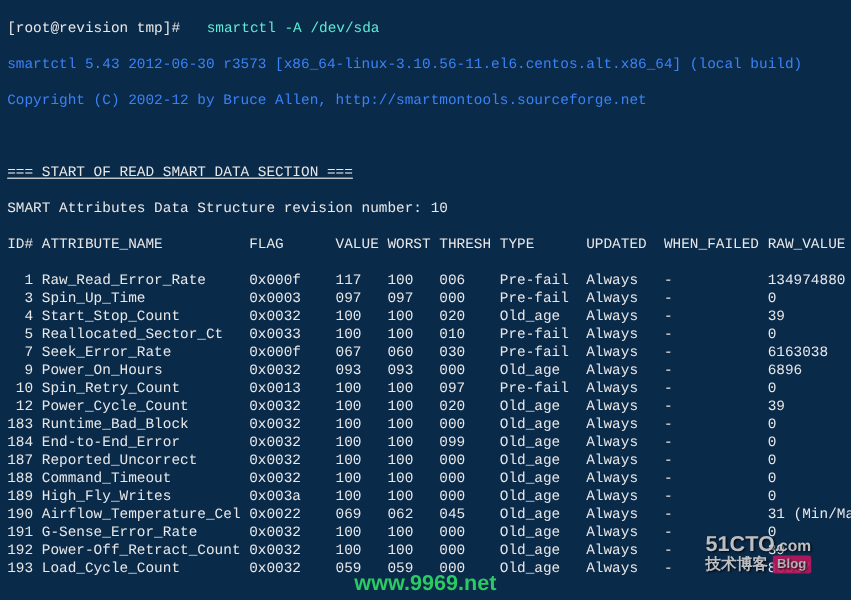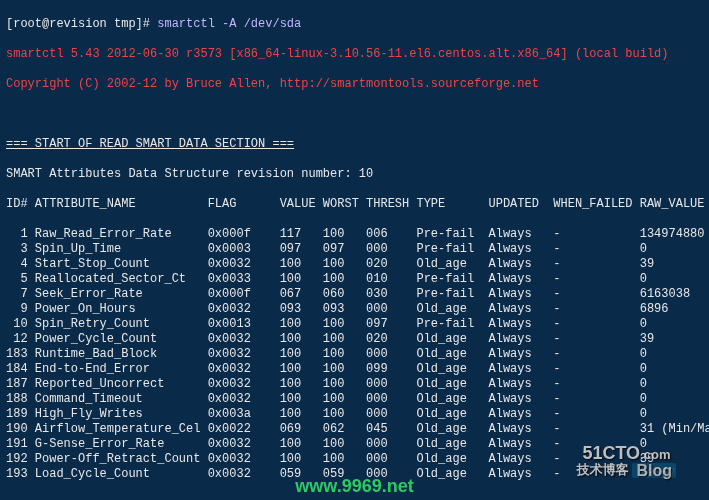--- a/index.html
+++ b/index.html
@@ -12,45 +12,45 @@
     line-height: 15px;
     width: 709px;
     height: 500px;
     overflow: hidden;
     position: relative;
   }
   .terminal {
     padding: 2px 6px;
     white-space: pre;
   }
-  .cmd { color: #c4b5fd; }
-  .info { color: #ef4444; }
+  .cmd { color: #5eead4; margin-left: 15px; }
+  .info { color: #3b82f6; }
   .section { color: #e8e8e8; text-decoration: underline; }
   .row { display: block; }
   .watermark1 {
     position: absolute;
     right: 33px;
     bottom: 22px;
     font-family: sans-serif;
     color: #d0d0d0;
     font-size: 18px;
     font-weight: bold;
     text-shadow: 1px 1px 2px #000;
     pointer-events: none;
     opacity: 0.9;
     text-align: center;
   }
   .watermark1 .sub {
     font-size: 13px;
     display: block;
   }
   .watermark1 .blog {
-    font-size: 16px;
+    font-size: 11px;
     display: inline-block;
-    background: #0c4a6e;
+    background: #be185d;
     color: #bbb;
     padding: 0 4px;
     border-radius: 2px;
     vertical-align: middle;
   }
   .watermark2 {
     position: absolute;
     left: 50%;
     bottom: 6px;
     transform: translateX(-50%);

